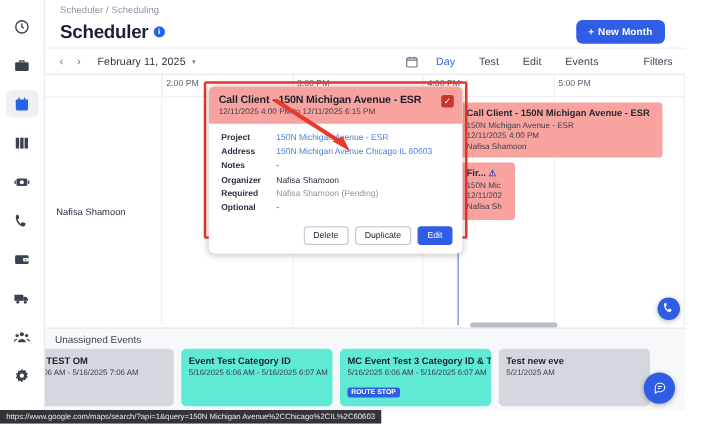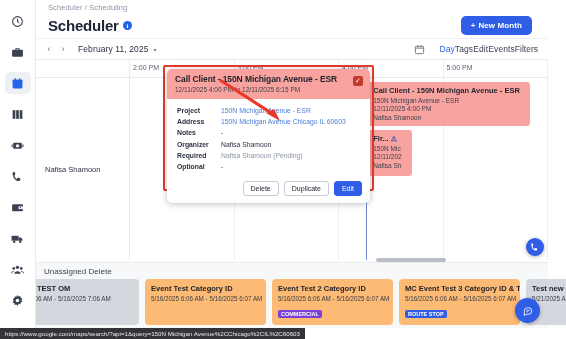--- a/index.html
+++ b/index.html
@@ -66,24 +66,24 @@
     width: 14px; height: 14px; display: flex; align-items: center; justify-content: center;
     color: #6b7382; font-size: 9px; cursor: pointer;
   }
   .date-label {
     font-size: 8.5px; color: #2b3244; margin-left: 8px; letter-spacing: .1px;
   }
   .chev { font-size: 6px; color: #7b8394; margin-left: 5px; }
   .tb-spacer { flex: 1; }
   .cal-ico { color: #6b7382; display: flex; align-items: center; margin-right: 14px; }
   .cal-ico svg { width: 11px; height: 11px; }
-  .view-tabs { display: flex; align-items: center; gap: 0; }
+  .view-tabs { display: flex; align-items: center; gap: 19px; }
   .view-tab { font-size: 8.5px; color: #3c4354; cursor: pointer; letter-spacing: .1px; }
   .view-tab.active { color: #2f5de6; }
-  .filters-tab { font-size: 8.5px; color: #3c4354; cursor: pointer; }
+  .filters-tab { font-size: 8.5px; color: #3c4354; margin-left: 36px; cursor: pointer; }
 
   
   .cal-wrap { flex: 1; position: relative; overflow: hidden; background: #fff; }
   .cal-head { display: flex; height: 18px; border-bottom: 1px solid #e7eaee; }
   .res-col-head { width: 94px; border-right: 1px solid #e7eaee; background: #fff; }
   .time-head { flex: 1; display: flex; position: relative; }
   .time-slot {
     flex: 1; border-right: 1px solid #edeff2; position: relative;
   }
   .time-slot span {
@@ -155,21 +155,21 @@
   .arrow-svg { position: absolute; left: 180px; top: 18px; z-index: 20; pointer-events: none; }
 
   
   .unassigned {
     position: absolute; left: 36px; right: 0; bottom: 11px; height: 66px;
     background: #f7f8fa; border-top: 1px solid #e7eaee; padding: 4px 0 0 0;
   }
   .un-title { font-size: 8px; color: #3c4354; padding-left: 8px; margin-bottom: 3px; }
   .un-row { display: flex; gap: 6px; padding-left: 0px; }
   .un-card {
-    width: 121px; border-radius: 4px; background: #fdba74; padding: 5px 6px;
+    width: 121px; border-radius: 4px; background: #5eead4; padding: 5px 6px;
     flex-shrink: 0; overflow: hidden; cursor: pointer;
   }
   .un-card.grey { background: #d4d7dd; }
   .un-card.first { margin-left: -18px; }
   .un-title-t { font-size: 7.5px; font-weight: bold; color: #1d2129; white-space: nowrap; }
   .un-time { font-size: 6.3px; color: #3a3f48; margin-top: 2px; white-space: nowrap; }
   .un-tag {
     display: inline-block; margin-top: 3px; font-size: 5.5px; font-weight: bold;
     color: #fff; padding: 1px 3px; border-radius: 2px;
   }
@@ -317,21 +317,21 @@
       <div class="chev">▾</div>
       <div class="tb-spacer"></div>
       <div class="cal-ico">
         <svg viewBox="0 0 24 24" fill="none" stroke="currentColor" stroke-width="2">
             <rect x="3" y="5" width="18" height="16" rx="2"></rect>
             <path d="M3 9h18M8 3v4M16 3v4"></path>
           </svg>
       </div>
       <div class="view-tabs">
         <div class="view-tab active">Day</div>
-        <div class="view-tab">Tags</div>
+        <div class="view-tab">Test</div>
         <div class="view-tab">Edit</div>
         <div class="view-tab">Events</div>
       </div>
       <div class="filters-tab">Filters</div>
     </div>
 
     <div class="cal-wrap">
 
       <div class="cal-head">
         <div class="res-col-head"></div>
@@ -430,34 +430,29 @@
       <span>
         <svg viewBox="0 0 24 24" fill="currentColor">
             <path d="M6 3c1 0 2 4 2 5s-2 1.5-2 2.5 3 6 4 6 1.5-2 2.5-2 5 1 5 2-1 4-3 4C9 21 3 15 3 6c0-2 2-3 3-3z"></path>
           </svg>
       </span>
     </div>
   </div>
 
   <div class="unassigned">
     <div class="scroll-pill"></div>
-    <div class="un-title">Unassigned Delete</div>
+    <div class="un-title">Unassigned Events</div>
     <div class="un-row">
       <div class="un-card grey first">
         <div class="un-title-t">itle TEST OM</div>
         <div class="un-time">5 6:06 AM - 5/16/2025 7:06 AM</div>
       </div>
       <div class="un-card">
         <div class="un-title-t">Event Test Category ID</div>
         <div class="un-time">5/16/2025 6:06 AM - 5/16/2025 6:07 AM</div>
-      </div>
-      <div class="un-card">
-        <div class="un-title-t">Event Test 2 Category ID</div>
-        <div class="un-time">5/16/2025 6:06 AM - 5/16/2025 6:07 AM</div>
-        <div class="un-tag" style="background:#7b3fd4">COMMERCIAL</div>
       </div>
       <div class="un-card">
         <div class="un-title-t">MC Event Test 3 Category ID &amp; Tags</div>
         <div class="un-time">5/16/2025 6:06 AM - 5/16/2025 6:07 AM</div>
         <div class="un-tag" style="background:#2f5de6">ROUTE STOP</div>
       </div>
       <div class="un-card grey">
         <div class="un-title-t">Test new eve</div>
         <div class="un-time">5/21/2025 AM</div>
       </div>

